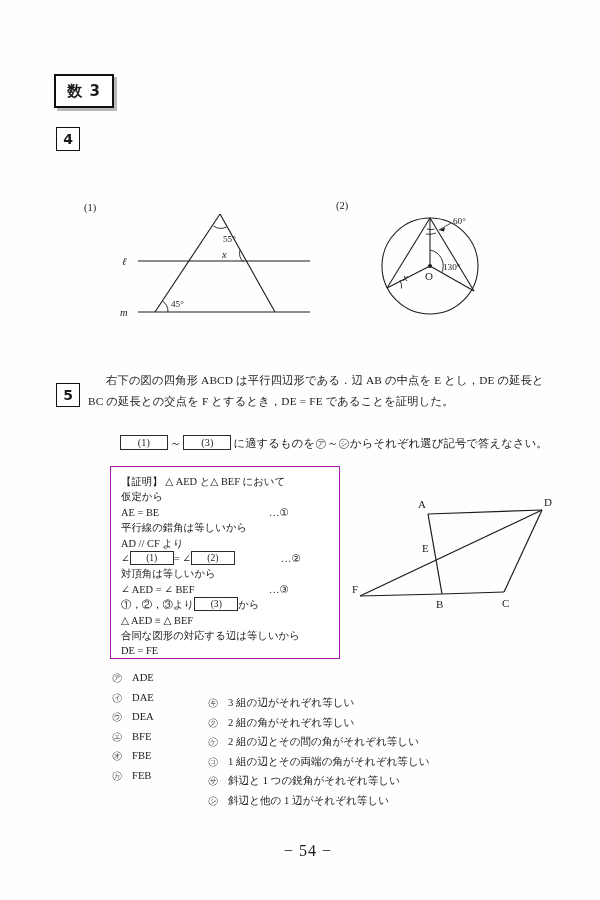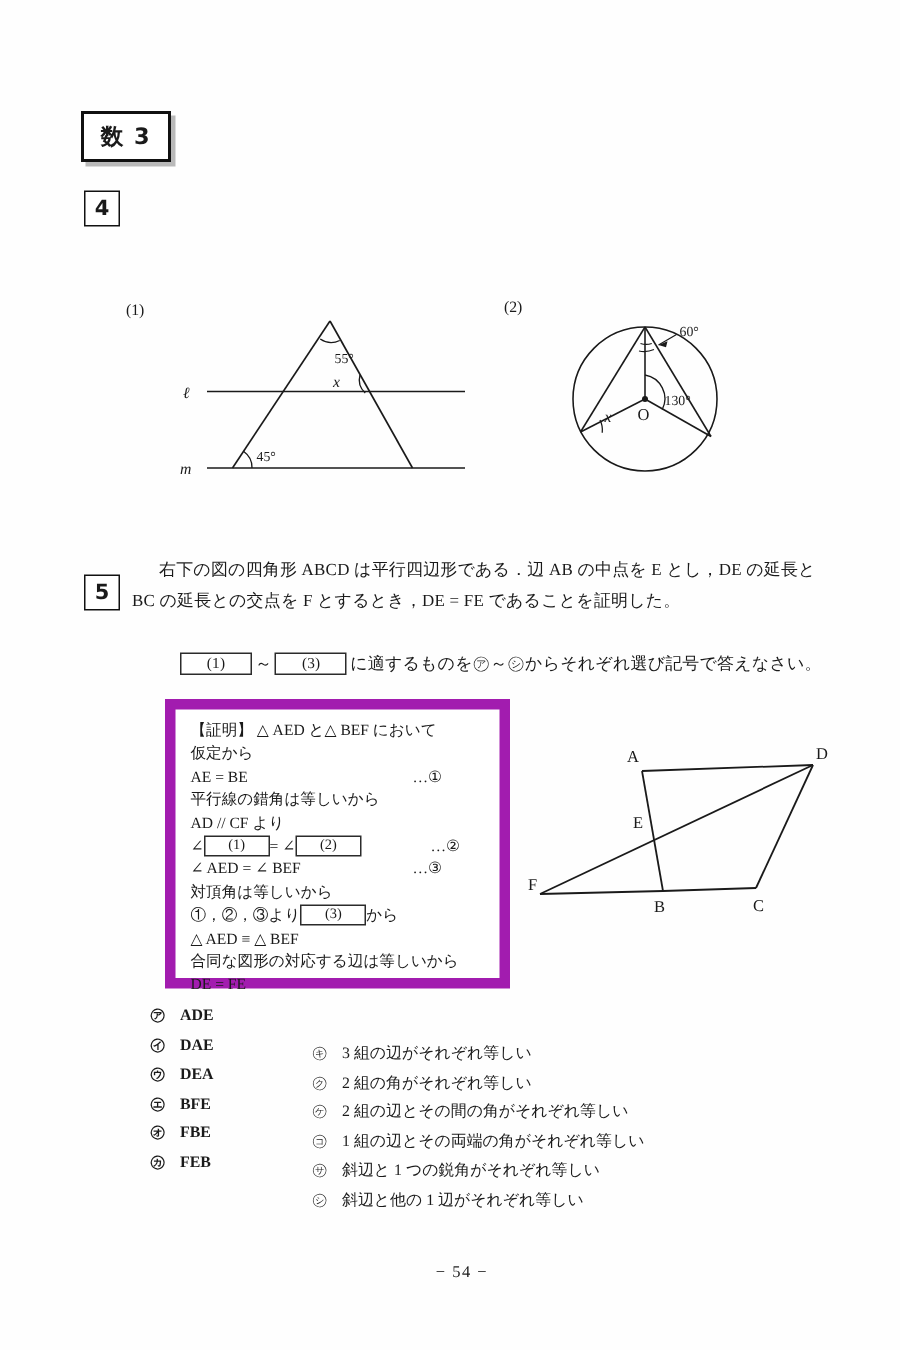--- a/index.html
+++ b/index.html
@@ -110,21 +110,21 @@
   svg .ital { font-style: italic; font-size: 10.5px; }
   svg .vtx { font-size: 11px; }
 
   
   .proof-box {
     position: absolute;
     left: 110px;
     top: 466px;
     width: 230px;
     height: 193px;
-    border: 7px solid #a21caf;
+    border: 1px solid #a21caf;
     background: #fff;
     box-sizing: border-box;
     padding: 7px 0 0 10px;
   }
   .proof-line {
     font-size: 10.4px;
     line-height: 15.4px;
     white-space: nowrap;
     position: relative;
     height: 15.4px;
@@ -143,40 +143,40 @@
     line-height: 12px;
     vertical-align: 1px;
   }
 
   
   .choices-col {
     position: absolute;
     font-size: 10.6px;
     line-height: 19.5px;
   }
-  #choices-left  { left: 100px; top: 668px; font-weight: bold; }
+  #choices-left  { left: 112px; top: 668px; }
   #choices-right { left: 208px; top: 668px; margin-top: 25px; }
 
   .choice-row { white-space: nowrap; height: 19.5px; }
   .choice-mark {
     display: inline-block;
     width: 20px;
     font-size: 10.2px;
   }
   .choice-text { display: inline-block; }
   #choices-left .choice-text { font-family: "Liberation Serif", serif; }
 
   
   #page-number {
     position: absolute;
     left: 16px;
     right: 0;
     top: 842px;
     text-align: center;
-    font-size: 11px;
+    font-size: 16px;
     letter-spacing: 1px;
   }
 </style>
 </head>
 <body>
 
 <div class="page">
 
   <div class="subject-box">数 3</div>
 
@@ -243,22 +243,22 @@
   <div class="qtext" id="q5text">右下の図の四角形 ABCD は平行四辺形である．辺 AB の中点を E とし，DE の延長と BC の延長との交点を F とするとき，DE = FE であることを証明した。</div>
   <div class="qtext" id="q5sub"><span class="blank-inline">(1)</span><span>～</span><span class="blank-inline">(3)</span><span>に適するものを㋐～㋛からそれぞれ選び記号で答えなさい。</span></div>
 
   <div class="proof-box">
     <div class="proof-line"><span>【証明】 △ AED と△ BEF において</span></div>
     <div class="proof-line"><span>仮定から</span></div>
     <div class="proof-line"><span>AE = BE</span><span class="ref">…①</span></div>
     <div class="proof-line"><span>平行線の錯角は等しいから</span></div>
     <div class="proof-line"><span>AD // CF より</span></div>
     <div class="proof-line"><span>∠</span><span class="blank-proof">(1)</span><span>= ∠</span><span class="blank-proof">(2)</span><span class="ref" style="left:160px">…②</span></div>
+    <div class="proof-line"><span>対頂角は等しいから</span></div>
     <div class="proof-line"><span>∠ AED = ∠ BEF</span><span class="ref">…③</span></div>
-    <div class="proof-line"><span>対頂角は等しいから</span></div>
     <div class="proof-line"><span>①，②，③より</span><span class="blank-proof">(3)</span><span>から</span></div>
     <div class="proof-line"><span>△ AED ≡ △ BEF</span></div>
     <div class="proof-line"><span>合同な図形の対応する辺は等しいから</span></div>
     <div class="proof-line"><span>DE = FE</span></div>
   </div>
 
   <div class="fig" id="fig3">
     <svg width="205" height="120" viewBox="0 0 205 120">
 
       <line x1="76" y1="22" x2="190" y2="18" stroke="#1a1a1a" stroke-width="1.2"></line>

